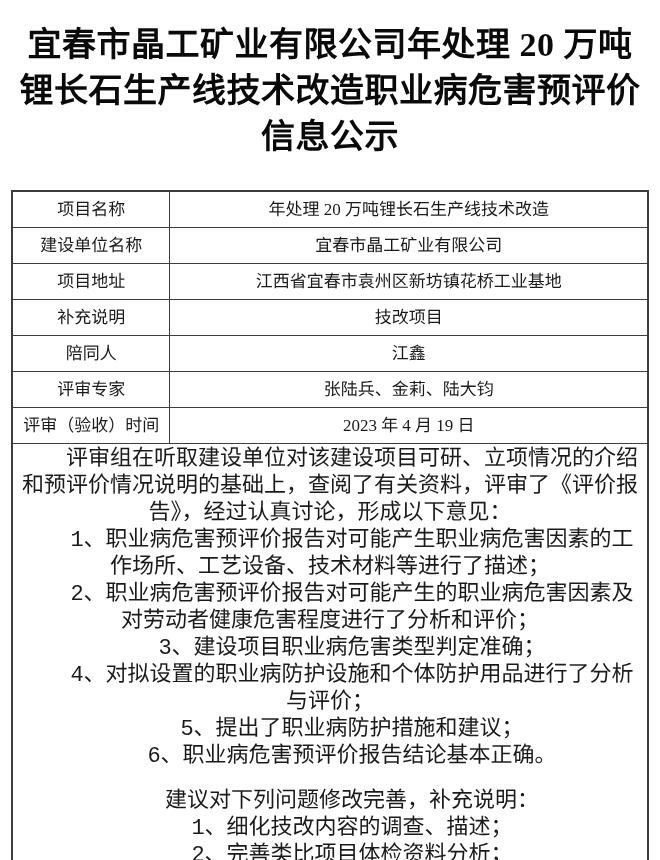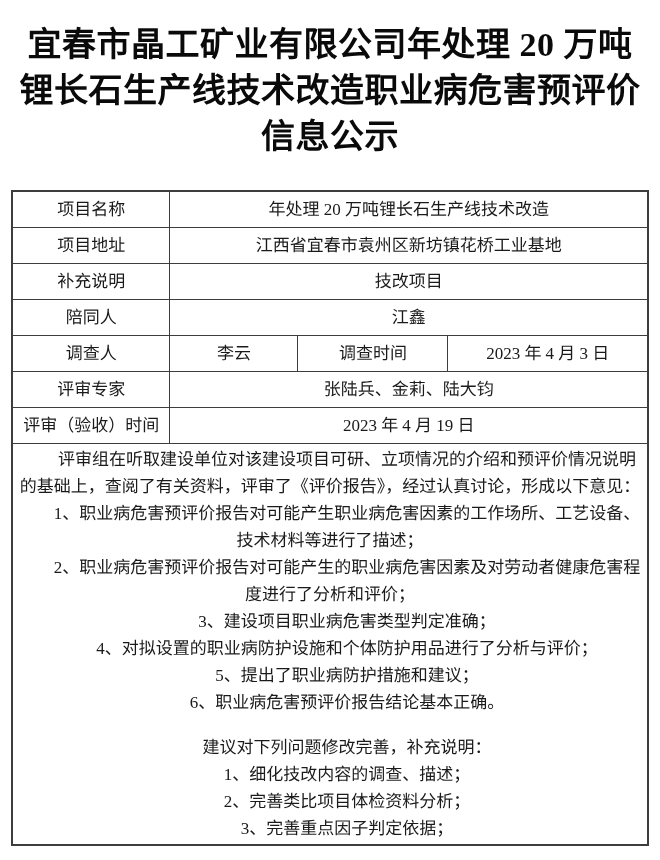--- a/index.html
+++ b/index.html
@@ -43,24 +43,25 @@
     overflow: hidden;
   }
   td.opinion-cell {
     height: 430px;
     vertical-align: top;
     text-align: left;
     padding: 4px 10px 8px 8px;
   }
   .opinion-cell p {
     margin: 0;
-    font-size: 17px;
+    font-size: 22px;
     line-height: 27px;
     text-indent: 2em;
     color: #1a1a1a;
+    font-family: Liberation Mono, monospace;
   }
   .opinion-cell p.gap-1 {
     margin-top: 18px;
   }
 </style>
 </head>
 <body>
 
 <h1 class="page-title">宜春市晶工矿业有限公司年处理 20 万吨锂长石生产线技术改造职业病危害预评价信息公示</h1>
 
@@ -70,36 +71,34 @@
     <col style="width:128px">
     <col style="width:150px">
     <col style="width:200px">
   </colgroup>
   <tbody>
     <tr>
       <td>项目名称</td>
       <td colspan="3">年处理 20 万吨锂长石生产线技术改造</td>
     </tr>
     <tr>
+      <td>建设单位名称</td>
+      <td colspan="3">宜春市晶工矿业有限公司</td>
+    </tr>
+    <tr>
       <td>项目地址</td>
       <td colspan="3">江西省宜春市袁州区新坊镇花桥工业基地</td>
     </tr>
     <tr>
       <td>补充说明</td>
       <td colspan="3">技改项目</td>
     </tr>
     <tr>
       <td>陪同人</td>
       <td colspan="3">江鑫</td>
-    </tr>
-    <tr>
-      <td>调查人</td>
-      <td>李云</td>
-      <td>调查时间</td>
-      <td>2023 年 4 月 3 日</td>
     </tr>
     <tr>
       <td>评审专家</td>
       <td colspan="3">张陆兵、金莉、陆大钧</td>
     </tr>
     <tr>
       <td>评审（验收）时间</td>
       <td colspan="3">2023 年 4 月 19 日</td>
     </tr>
     <tr>

